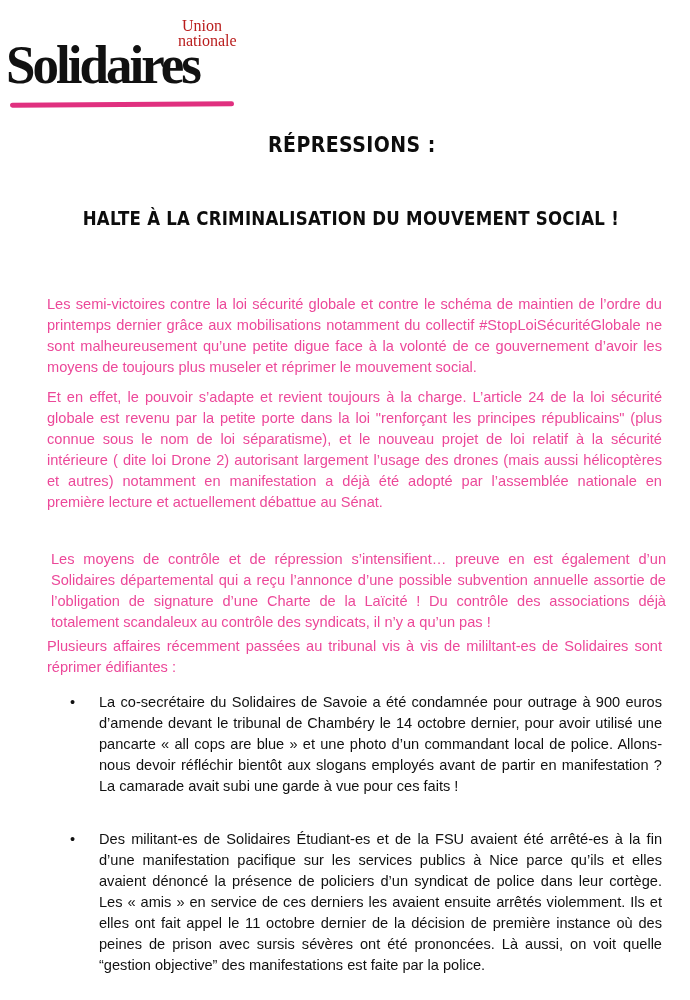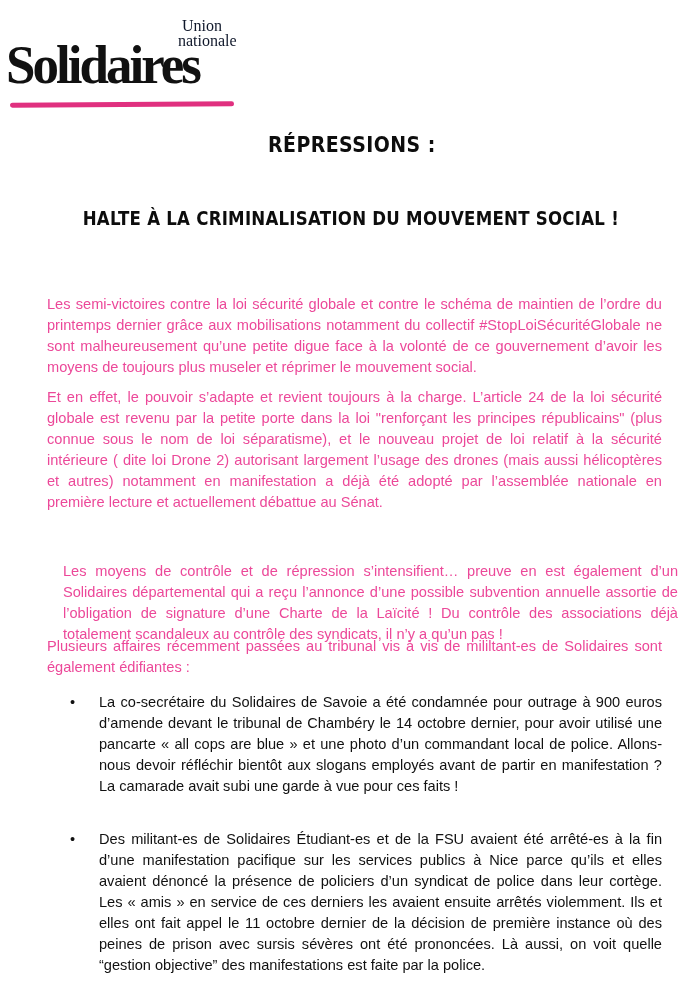--- a/index.html
+++ b/index.html
@@ -22,21 +22,21 @@
       width: 230px;
       height: 86px;
     }
     .logo-sub {
       position: absolute;
       left: 172px;
       top: 4px;
       font-family: "Liberation Serif", serif;
       font-size: 16px;
       line-height: 15px;
-      color: #0f172a;
+      color: #b91c1c;
     }
     .logo-sub span { display: block; }
     .logo-sub .l1 { padding-left: 4px; }
     .logo-main {
       position: absolute;
       left: 0px;
       top: 24px;
       font-family: "Liberation Serif", serif;
       font-weight: bold;
       font-size: 53px;
@@ -127,22 +127,22 @@
   </div>
   <div class="logo-main">Solidaires</div>
   <div class="logo-underline" style="background: rgb(224, 48, 127);"></div>
 </div>
 
 <div class="title title-1">RÉPRESSIONS :</div>
 <div class="title title-2">HALTE À LA CRIMINALISATION DU MOUVEMENT SOCIAL !</div>
 
 <p class="body-text p1" style="margin:0">Les semi-victoires contre la loi sécurité globale et contre le schéma de maintien de l’ordre du printemps dernier grâce aux mobilisations notamment du collectif #StopLoiSécuritéGlobale ne sont malheureusement qu’une petite digue face à la volonté de ce gouvernement d’avoir les moyens de toujours plus museler et réprimer le mouvement social.</p>
 <p class="body-text p2" style="margin:0">Et en effet, le pouvoir s’adapte et revient toujours à la charge. L’article 24 de la loi sécurité globale est revenu par la petite porte dans la loi "renforçant les principes républicains" (plus connue sous le nom de loi séparatisme), et le nouveau projet de loi relatif à la sécurité intérieure ( dite loi Drone 2) autorisant largement l’usage des drones (mais aussi hélicoptères et autres) notamment en manifestation a déjà été adopté par l’assemblée nationale en première lecture et actuellement débattue au Sénat.</p>
-<p class="body-text p3" style="margin:16px">Les moyens de contrôle et de répression s’intensifient… preuve en est également d’un Solidaires départemental qui a reçu l’annonce d’une possible subvention annuelle assortie de l’obligation de signature d’une Charte de la Laïcité ! Du contrôle des associations déjà totalement scandaleux au contrôle des syndicats, il n’y a qu’un pas !</p>
-<p class="body-text p4" style="margin:0">Plusieurs affaires récemment passées au tribunal vis à vis de mililtant-es de Solidaires sont également édifiantes :</p>
+<p class="body-text p3" style="margin:4px">Les moyens de contrôle et de répression s’intensifient… preuve en est également d’un Solidaires départemental qui a reçu l’annonce d’une possible subvention annuelle assortie de l’obligation de signature d’une Charte de la Laïcité ! Du contrôle des associations déjà totalement scandaleux au contrôle des syndicats, il n’y a qu’un pas !</p>
+<p class="body-text p4" style="margin:0">Plusieurs affaires récemment passées au tribunal vis à vis de mililtant-es de Solidaires sont réprimer édifiantes :</p>
 
 <div class="bullet-item b1">
   <span class="dot">•</span>
   <span class="btext">La co-secrétaire du Solidaires de Savoie a été condamnée pour outrage à 900 euros d’amende devant le tribunal de Chambéry le 14 octobre dernier, pour avoir utilisé une pancarte « all cops are blue » et une photo d’un commandant local de police. Allons-nous devoir réfléchir bientôt aux slogans employés avant de partir en manifestation ? La camarade avait subi une garde à vue pour ces faits !</span>
 </div>
 
 <div class="bullet-item b2">
   <span class="dot">•</span>
   <span class="btext">Des militant-es de Solidaires Étudiant-es et de la FSU avaient été arrêté-es à la fin d’une manifestation pacifique sur les services publics à Nice parce qu’ils et elles avaient dénoncé la présence de policiers d’un syndicat de police dans leur cortège. Les « amis » en service de ces derniers les avaient ensuite arrêtés violemment. Ils et elles ont fait appel le 11 octobre dernier de la décision de première instance où des peines de prison avec sursis sévères ont été prononcées. Là aussi, on voit quelle “gestion objective” des manifestations est faite par la police.</span>
 </div>

